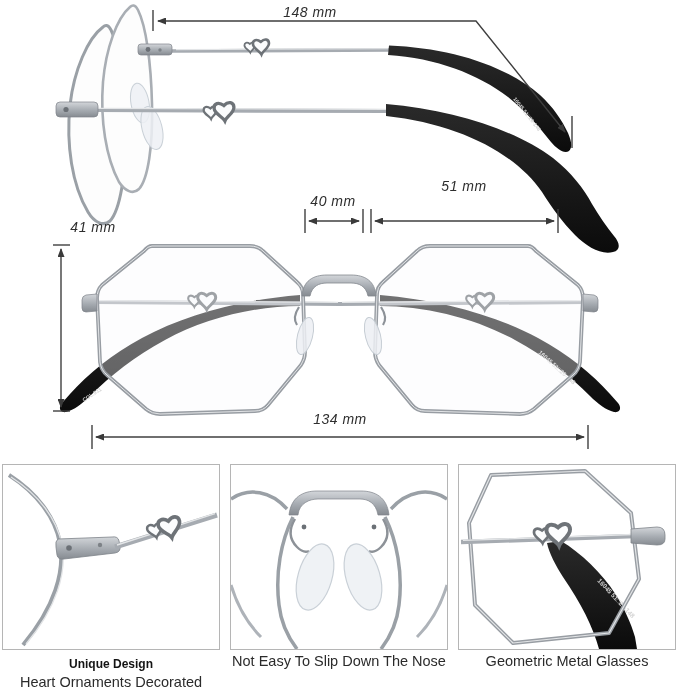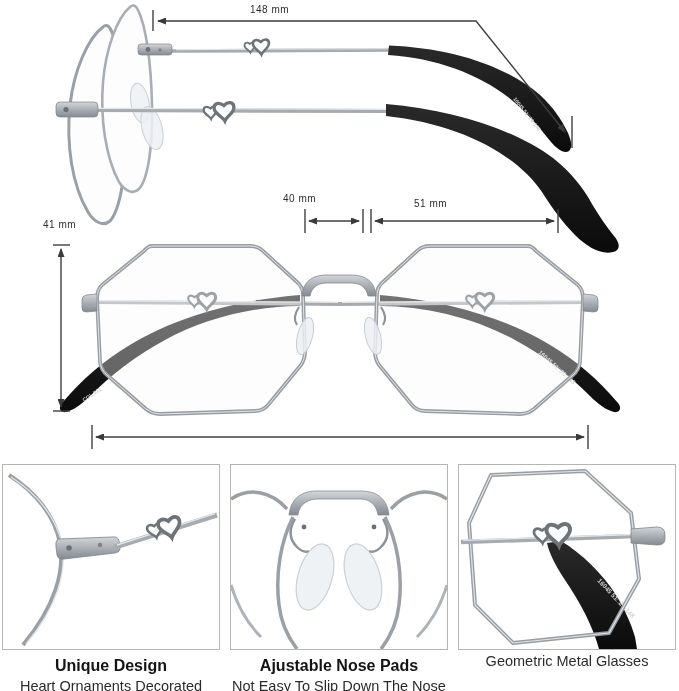--- a/index.html
+++ b/index.html
@@ -1,26 +1,26 @@
 <!DOCTYPE html>
 <html><head>
 <meta charset="utf-8">
 <style>
   html,body{margin:0;padding:0;background:#ffffff;}
   body{width:679px;height:691px;position:relative;overflow:hidden;
        font-family:"Liberation Sans", sans-serif;}
   .stage{position:absolute;inset:0;width:679px;height:691px;}
   svg{display:block;}
-  .dim-label{position:absolute;font-size:10px;color:#2e2e2e;
-             letter-spacing:.5px;white-space:nowrap;}
+  .dim-label{position:absolute;font-size:14px;color:#2e2e2e;text-align:center;
+             letter-spacing:.5px;white-space:nowrap;font-style:italic;}
   .panels{position:absolute;top:464px;left:2px;width:675px;display:flex;gap:10px;}
   .feature{width:218px;display:flex;flex-direction:column;align-items:center;}
   .panel-box{width:218px;height:186px;border:1px solid #b5b5b5;background:#fff;
              box-sizing:border-box;overflow:hidden;}
-  .cap-title{margin-top:7px;font-size:16px;font-weight:700;color:#141414;text-align:center;}
+  .cap-title{margin-top:7px;font-size:12px;font-weight:700;color:#141414;text-align:center;}
   .cap-sub{margin-top:3px;font-size:14.5px;color:#2b2b2b;text-align:center;}
   .silver-line{stroke:#a6abb1;fill:none;}
   .silver-hi{stroke:#e3e5e7;fill:none;}
   .dim{stroke:#3f3f3f;stroke-width:1.4;fill:none;}
   .charm path{fill:#fbfcfd;stroke:#6e7378;stroke-width:3;}
   .tipText{fill:#d4d4d4;font-family:"Liberation Sans",sans-serif;font-weight:700;}
 </style>
 </head>
 <body>
 
@@ -154,21 +154,22 @@
         <line class="dim" x1="92" y1="425" x2="92" y2="449"></line>
         <line class="dim" x1="96" y1="437" x2="584" y2="437" marker-start="url(#arr)" marker-end="url(#arr)"></line>
         <line class="dim" x1="588" y1="425" x2="588" y2="449"></line>
       </g>
     </g>
   </svg>
 
   <div class="dim-label" style="left:250px;top:4px;width:120px;">148 mm</div>
   <div class="dim-label" style="left:43px;top:219px;width:100px;">41 mm</div>
   <div class="dim-label" style="left:283px;top:193px;width:100px;">40 mm</div>
-  <div class="dim-label" style="left:414px;top:198px;width:100px;">51 mm</div>
+  <div class="dim-label" style="left:414px;top:178px;width:100px;">51 mm</div>
+  <div class="dim-label" style="left:280px;top:411px;width:120px;">134 mm</div>
 
   <div class="panels">
 
     <div class="feature">
       <div class="panel-box">
         <svg width="216" height="184" viewBox="0 0 216 184">
           <defs>
             <g id="charm1" class="charm">
               <path transform="translate(-7,0) scale(0.72)" d="M 0,8.5 C -1.5,5 -9,1.5 -9,-3.5 C -9,-8 -4.5,-9.5 0,-5.5 C 4.5,-9.5 9,-8 9,-3.5 C 9,1.5 1.5,5 0,8.5 Z"></path>
               <path transform="translate(6,0) scale(1.05)" d="M 0,8.5 C -1.5,5 -9,1.5 -9,-3.5 C -9,-8 -4.5,-9.5 0,-5.5 C 4.5,-9.5 9,-8 9,-3.5 C 9,1.5 1.5,5 0,8.5 Z"></path>
@@ -199,21 +200,20 @@
           <path d="M 0,120 C 6,140 16,158 30,172" stroke="#aeb3b9" stroke-width="3" fill="none"></path>
           <path d="M 216,120 C 210,140 200,158 186,172" stroke="#aeb3b9" stroke-width="3" fill="none"></path>
           <path d="M 64,54 C 58,64 58,74 66,82 C 70,86 74,88 78,86" stroke="#8d9298" stroke-width="2.4" fill="none"></path>
           <path d="M 152,54 C 158,64 158,74 150,82 C 146,86 142,88 138,86" stroke="#8d9298" stroke-width="2.4" fill="none"></path>
           <circle cx="73" cy="62" r="2.4" fill="#6b7076"></circle>
           <circle cx="143" cy="62" r="2.4" fill="#6b7076"></circle>
           <ellipse cx="84" cy="112" rx="17" ry="34" transform="rotate(16 84 112)" fill="#edf0f4" fill-opacity="0.88" stroke="#c9d0d7" stroke-width="1.2"></ellipse>
           <ellipse cx="132" cy="112" rx="17" ry="34" transform="rotate(-16 132 112)" fill="#edf0f4" fill-opacity="0.88" stroke="#c9d0d7" stroke-width="1.2"></ellipse>
         </svg>
       </div>
-      <div class="cap-title">Ajustable Nose Pads</div>
       <div class="cap-sub">Not Easy To Slip Down The Nose</div>
     </div>
 
     <div class="feature">
       <div class="panel-box">
         <svg width="216" height="184" viewBox="0 0 216 184">
           <defs>
             <g id="charm3" class="charm">
               <path transform="translate(-7,0) scale(0.72)" d="M 0,8.5 C -1.5,5 -9,1.5 -9,-3.5 C -9,-8 -4.5,-9.5 0,-5.5 C 4.5,-9.5 9,-8 9,-3.5 C 9,1.5 1.5,5 0,8.5 Z"></path>
               <path transform="translate(6,0) scale(1.05)" d="M 0,8.5 C -1.5,5 -9,1.5 -9,-3.5 C -9,-8 -4.5,-9.5 0,-5.5 C 4.5,-9.5 9,-8 9,-3.5 C 9,1.5 1.5,5 0,8.5 Z"></path>

